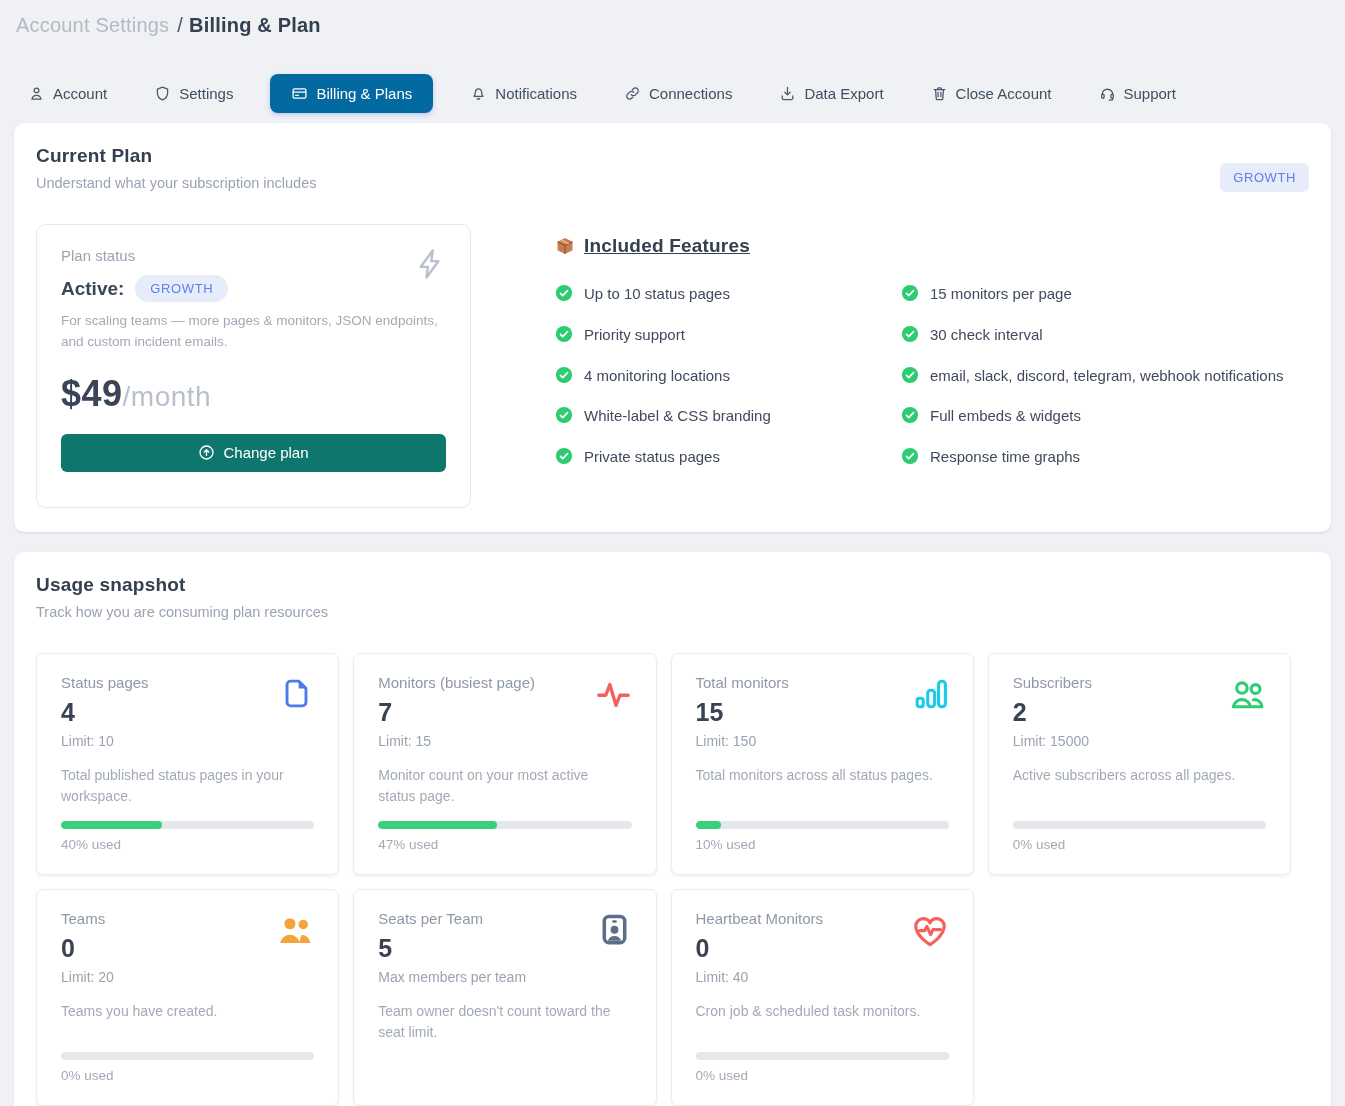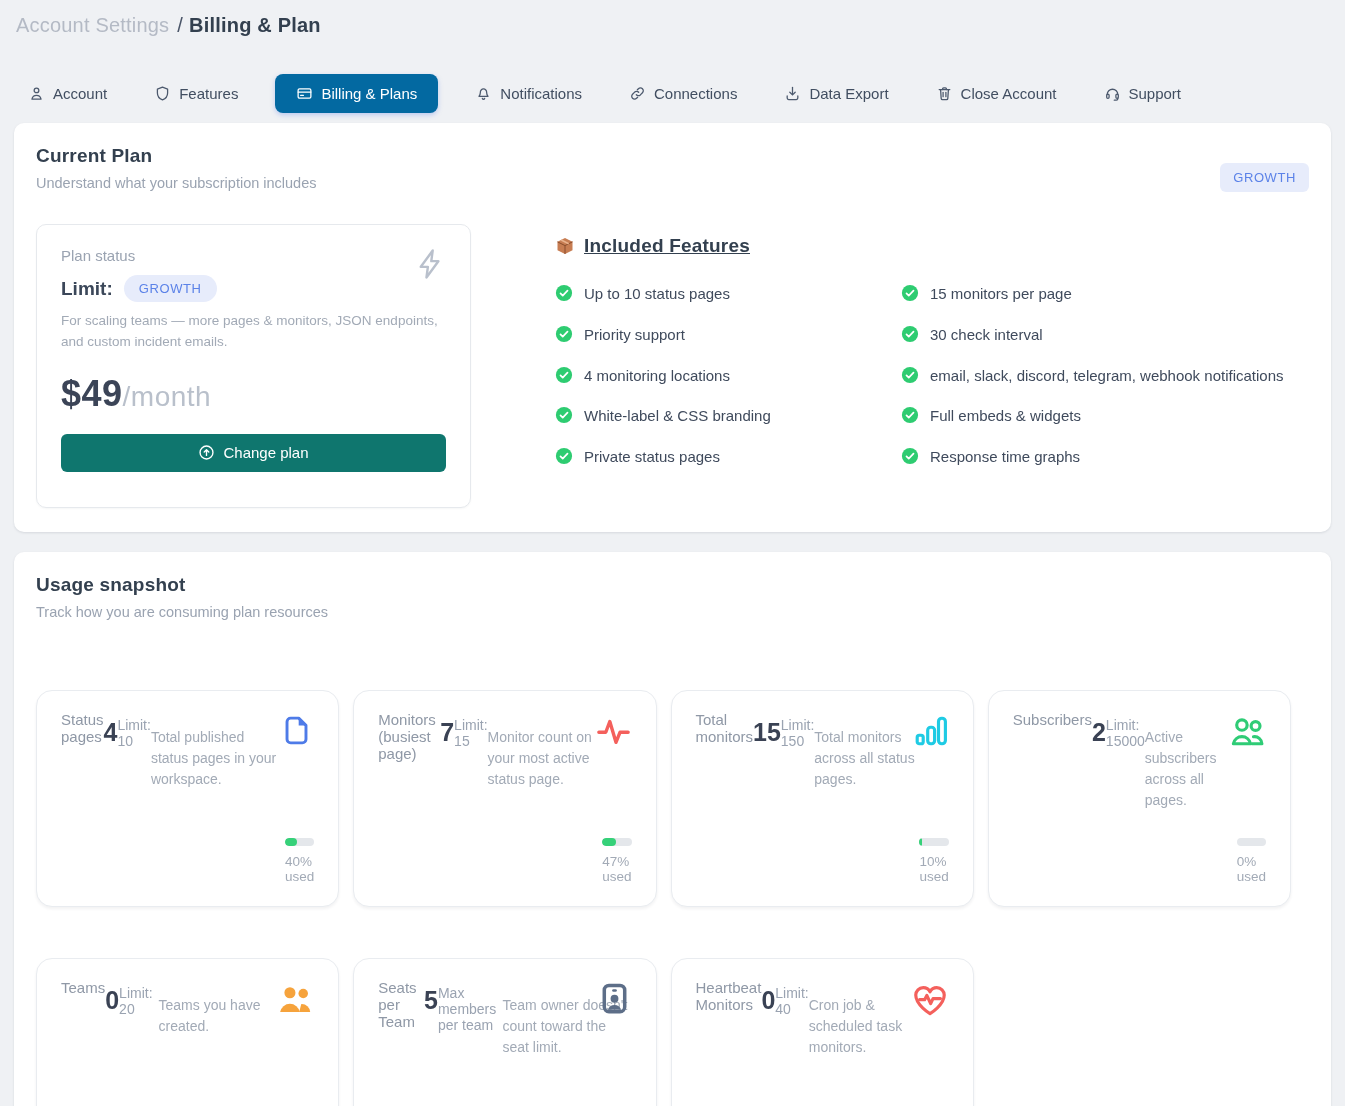--- a/index.html
+++ b/index.html
@@ -93,26 +93,25 @@
     padding:9px 0 10px 0;
   }
   .feature-item .check { flex:none; margin-top:1px; display:flex; }
 
   
   .usage-grid {
     margin-top:33px;
     display:grid; grid-template-columns:repeat(4,1fr); gap:14px;
   }
   .usage-card {
-    border:1px solid #e9ecf0; border-radius:16px;
+    border:1px solid #e9ecf0; border-radius:7px;
     padding:20px 24px 22px 24px; min-height:217px;
-    position:relative; display:flex; 
+    position:relative; display:flex; flex-direction:column;
     box-shadow:0 2px 3px rgba(30,41,59,.06);
     background:#fff;
-    margin-top:37px;
   }
   .uc-icon { position:absolute; top:22px; right:24px; display:flex; }
   .uc-title { font-size:15px; color:#8f98a6; }
   .uc-value { font-size:25px; font-weight:700; color:#3a4254; margin-top:7px; }
   .uc-limit { font-size:14px; color:#9aa3b1; margin-top:6px; }
   .uc-desc { font-size:14px; color:#a2aab6; line-height:1.5; margin-top:16px; max-width:250px; }
   .uc-progress-wrap { margin-top:auto; padding-top:14px; }
   .uc-track { height:8px; background:#e4e7eb; border-radius:4px; overflow:hidden; }
   .uc-fill { height:100%; background:#36d179; border-radius:4px; }
   .uc-pct { font-size:13.5px; color:#a2aab6; margin-top:8px; }
@@ -136,21 +135,21 @@
           </svg>
         </span>
         <span class="tab-label">Account</span>
       </button>
       <button class="tab">
         <span class="tab-icon">
           <svg viewBox="0 0 24 24" width="17" height="17" fill="none" stroke="currentColor" stroke-linecap="round" stroke-linejoin="round" stroke-width="1.8">
             <path d="M12 3l7.2 2.7v5.5c0 4.6-3 8.1-7.2 9.8-4.2-1.7-7.2-5.2-7.2-9.8V5.7z"></path>
           </svg>
         </span>
-        <span class="tab-label">Features</span>
+        <span class="tab-label">Settings</span>
       </button>
       <button class="tab active">
         <span class="tab-icon">
           <svg viewBox="0 0 24 24" width="17" height="17" fill="none" stroke="currentColor" stroke-linecap="round" stroke-linejoin="round" stroke-width="1.8">
             <rect x="3" y="5.5" width="18" height="13" rx="2"></rect>
             <line x1="3" y1="10" x2="21" y2="10"></line>
             <line x1="6.5" y1="14.5" x2="10.5" y2="14.5"></line>
           </svg>
         </span>
         <span class="tab-label">Billing &amp; Plans</span>
@@ -215,21 +214,21 @@
 
     <div class="plan-body">
       <div class="plan-card">
         <span class="bolt">
           <svg viewBox="0 0 24 24" width="34" height="34" fill="none" stroke="currentColor" stroke-width="1.7" stroke-linejoin="round">
             <path d="M13.2 2.5 4.8 14h5l-1 7.5L17.2 10h-5z"></path>
           </svg>
         </span>
         <div class="ps-label">Plan status</div>
         <div class="ps-status-row">
-          <span class="ps-status">Limit:</span>
+          <span class="ps-status">Active:</span>
           <span class="pill">GROWTH</span>
         </div>
         <p class="ps-desc">For scaling teams — more pages &amp; monitors, JSON endpoints, and custom incident emails.</p>
         <div class="price-row">
           <span class="price-amount">$49</span>
           <span class="price-period">/month</span>
         </div>
         <button class="btn-primary">
           <span style="display:flex">
             <svg viewBox="0 0 20 20" width="17" height="17" fill="none" stroke="#ffffff" stroke-width="1.6" stroke-linecap="round" stroke-linejoin="round">

